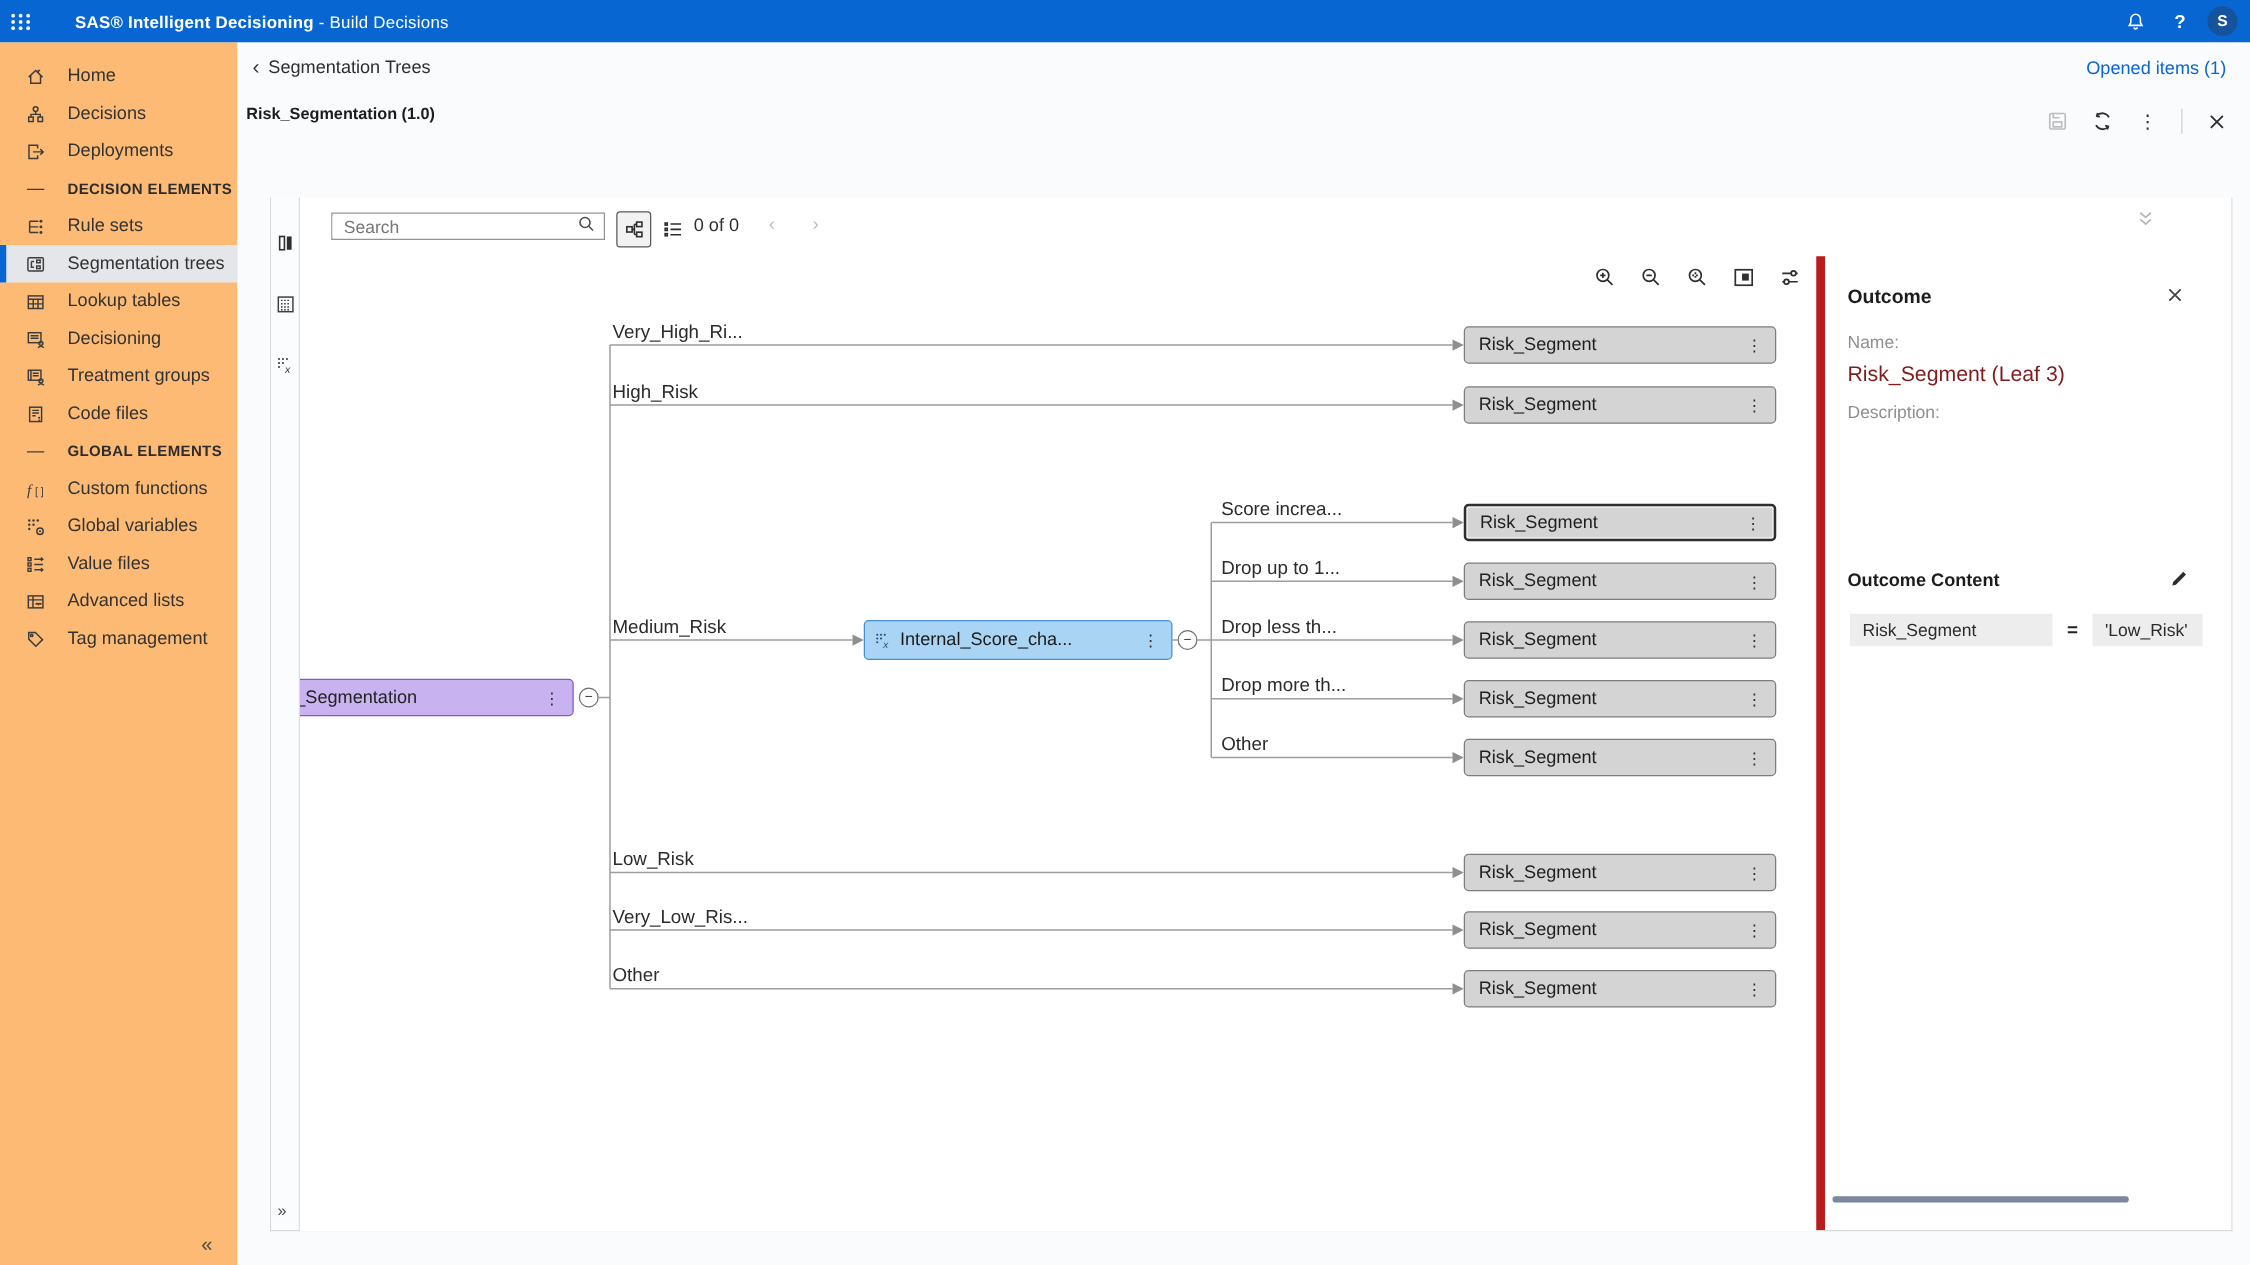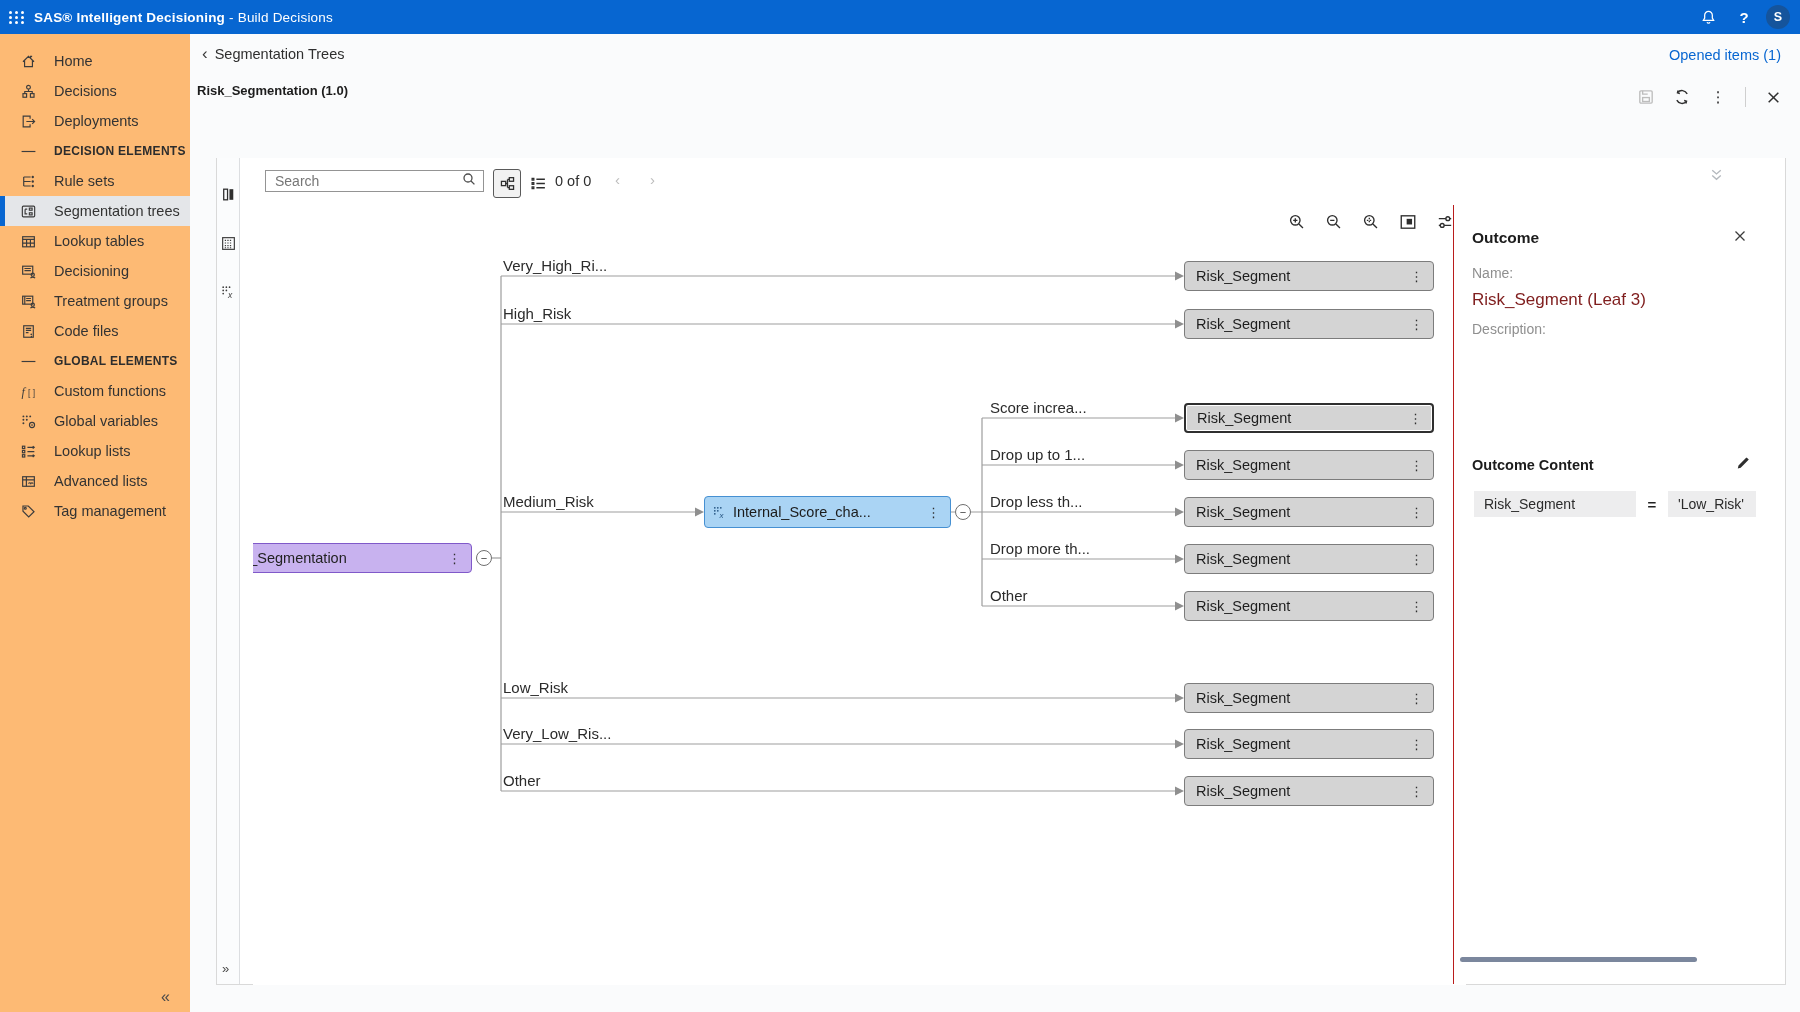--- a/index.html
+++ b/index.html
@@ -5,21 +5,21 @@
   * { margin:0; padding:0; box-sizing:border-box; }
   html,body { width:1800px; height:1012px; overflow:hidden; }
   body { font-family:"Liberation Sans", sans-serif; background:#fafbfc; color:#2b2b2b; }
   .app { position:relative; width:1800px; height:1012px; }
 
   
   .topbar { position:absolute; left:0; top:0; width:1800px; height:34px; background:#0766d1; display:flex; align-items:center; }
   .launcher { width:34px; height:34px; display:flex; align-items:center; justify-content:center; cursor:pointer; }
   .dots3 { display:grid; grid-template-columns:repeat(3,4px); grid-gap:2px; }
   .dots3 i { width:3px; height:3px; background:#fff; border-radius:50%; }
-  .apptitle { color:#fff; font-size:13.5px; letter-spacing:.2px; }
+  .apptitle { color:#fff; font-size:13.5px; margin-left:26px; letter-spacing:.2px; }
   .apptitle b { font-weight:bold; }
   .topbar-right { position:absolute; right:10px; top:0; height:34px; display:flex; align-items:center; gap:8px; }
   .tbico { width:28px; height:28px; display:flex; align-items:center; justify-content:center; color:#fff; cursor:pointer; }
   .avatar { width:24px; height:24px; border-radius:50%; background:#15549c; color:#fff; font-size:12.5px; font-weight:bold; display:flex; align-items:center; justify-content:center; cursor:pointer; }
 
   
   .sidebar { position:absolute; left:0; top:34px; width:190px; height:978px; background:#fdba74; }
   .side-item { position:relative; height:30px; display:flex; align-items:center; padding-left:20px; cursor:pointer; }
   .side-item .sicon { width:17px; height:17px; margin-right:17px; flex:none; display:flex; align-items:center; justify-content:center; }
   .side-item .slabel { font-size:14.5px; color:#333; white-space:nowrap; }
@@ -59,21 +59,21 @@
   .search .mag { flex:none; margin-right:6px; }
   .viewbtn { position:absolute; top:11px; width:28px; height:29px; display:flex; align-items:center; justify-content:center; cursor:pointer; border-radius:3px; }
   .viewbtn.on { border:1px solid #5a5a5a; background:#f2f2f2; }
   .count { position:absolute; left:315px; top:15px; font-size:14.5px; color:#2e2e2e; }
   .pgchev { position:absolute; top:13px; font-size:15px; color:#bcbcbc; cursor:default; }
   .rt-tools { position:absolute; right:34px; top:9px; display:flex; align-items:center; gap:18px;flex-direction:column; }
   .addbtn { border:1px solid #8a8a8a; border-radius:4px; background:#fbfbfb; height:29px; padding:0 12px; font-size:14.5px; color:#2b2b2b; display:flex; align-items:center; gap:7px; cursor:pointer; }
   .kebab-lg { font-size:15px; color:#2b2b2b; cursor:pointer; padding:0 4px; }
 
   
-  .canvas { position:absolute; left:36px; top:47px; width:1213px; height:780px; overflow:hidden; background:#fff; }
+  .canvas { position:absolute; left:23px; top:47px; width:1213px; height:780px; overflow:hidden; background:#fff; }
   .cv-tools { position:absolute; right:12px; top:8px; display:flex; gap:19px; z-index:5; }
   .cv-tools .cico { width:18px; height:18px; cursor:pointer; }
   .wires { position:absolute; left:0; top:0; }
   .wires path.ln { stroke:#9d9d9d; stroke-width:1.2; fill:none; }
   .wires polygon.ar { fill:#8f8f8f; }
 
   .bl { position:absolute; font-size:15px; color:#2b2b2b; white-space:nowrap; cursor:pointer; }
   .bl.l1 { left:250px; } .bl.l2 { left:737px; }
 
   .leaf { position:absolute; left:931px; width:250px; height:30px; background:#d4d4d4; border:1px solid #7c7c7c; border-radius:4px; display:flex; align-items:center; padding:0 8px 0 11px; cursor:pointer; }
@@ -82,21 +82,21 @@
   .kebab { font-size:13px; color:#2f2f2f; cursor:pointer; padding:0 2px; }
 
   .node-root { position:absolute; left:-45px; top:338px; width:264px; height:30px; background:#c8b2ef; border:1px solid #8059c9; border-radius:4px; display:flex; align-items:center; padding:0 8px 0 12px; cursor:pointer; }
   .node-root .nlabel { flex:1; font-size:14.5px; color:#222; white-space:nowrap; overflow:hidden; }
   .node-blue { position:absolute; left:451px; top:291px; width:247px; height:32px; background:#aad4f4; border:1px solid #4690d2; border-radius:4px; display:flex; align-items:center; padding:0 8px 0 7px; cursor:pointer; }
   .node-blue .nlabel { flex:1; font-size:14.5px; color:#1b1b1b; margin-left:6px; white-space:nowrap; overflow:hidden; }
 
   .toggle { position:absolute; width:16px; height:16px; border:1px solid #6f6f6f; border-radius:50%; background:#fff; display:flex; align-items:center; justify-content:center; font-size:11px; color:#3a3a3a; cursor:pointer; z-index:4; line-height:1; }
 
   
-  .panel { position:absolute; left:1236px; top:47px; right:0; bottom:0; background:#fff; border-left:1px solid #b91c1c; }
+  .panel { position:absolute; left:1236px; top:47px; right:0; bottom:0; background:#fff; border-left:7px solid #b91c1c; }
   .panel-title { position:absolute; left:18px; top:24px; font-size:15.5px; font-weight:bold; color:#1c1c1c; }
   .panel-close { position:absolute; right:34px; top:24px; width:18px; height:18px; cursor:pointer; }
   .plabel { position:absolute; left:18px; font-size:14px; color:#8f8f8f; }
   .pvalue { position:absolute; left:18px; font-size:17px; color:#7f1d1d; }
   .pc-title { position:absolute; left:18px; top:252px; font-size:14.5px; font-weight:bold; color:#1c1c1c; }
   .pencil { position:absolute; right:34px; top:250px; width:16px; height:16px; cursor:pointer; }
   .assign { position:absolute; left:20px; top:286px; display:flex; align-items:center; }
   .abox { background:#ededee; height:26px; display:flex; align-items:center; padding:0 10px; font-size:14px; color:#2b2b2b; }
   .abox.lhs { width:162px; } .abox.rhs { width:88px; }
   .aop { width:32px; text-align:center; font-size:15px; font-weight:bold; color:#222; }
@@ -271,21 +271,21 @@
     </div>
     <div class="side-item">
       <span class="sicon">
           <svg class="ic" width="17" height="17" viewBox="0 0 16 16">
             <rect x="2.3" y="3" width="2.2" height="2.2"></rect>
             <rect x="2.3" y="7" width="2.2" height="2.2"></rect>
             <rect x="2.3" y="11" width="2.2" height="2.2"></rect>
             <path d="M7 4.1h6.5M7 8.1h6.5M7 12.1h6.5M12 2.9l1.4 1.2L12 5.3M12 10.9l1.4 1.2-1.4 1.2"></path>
           </svg>
         </span>
-      <span class="slabel">Lookup lists</span>
+      <span class="slabel">Value files</span>
     </div>
     <div class="side-item">
       <span class="sicon">
           <svg class="ic" width="17" height="17" viewBox="0 0 16 16">
             <rect x="2.5" y="3.5" width="11" height="9"></rect>
             <path d="M2.5 6.5h11M6 3.5v9M8 10q1-1.6 2.2 0 1-1.6 2.2 0"></path>
           </svg>
         </span>
       <span class="slabel">Advanced lists</span>
     </div>

